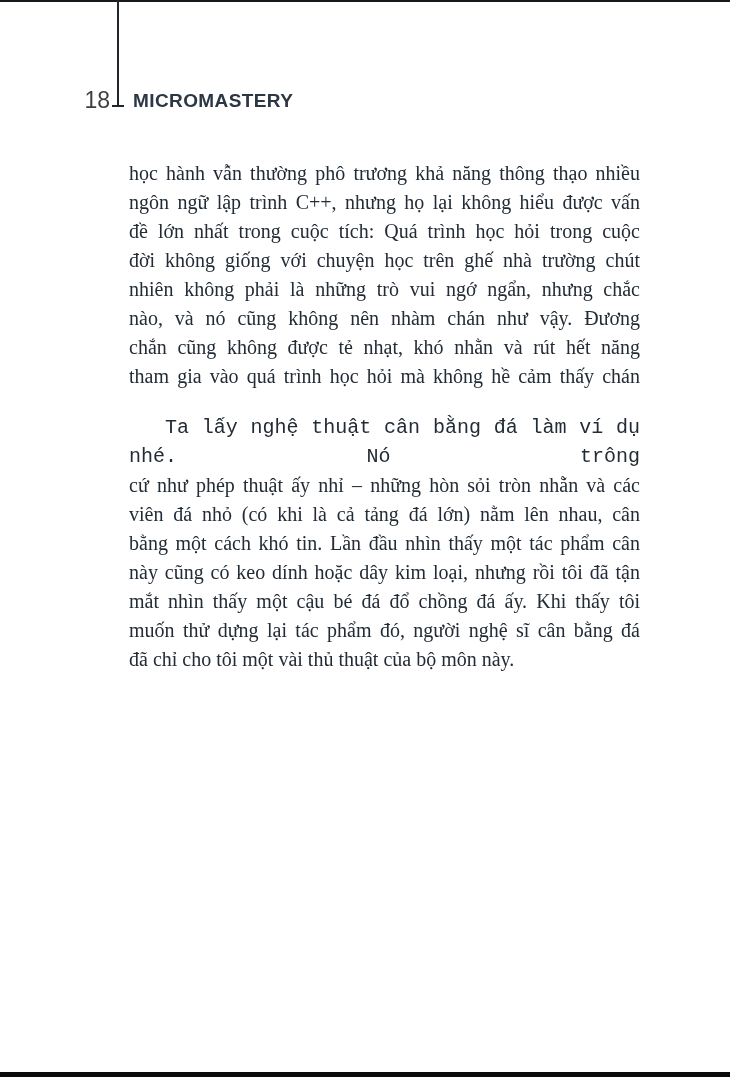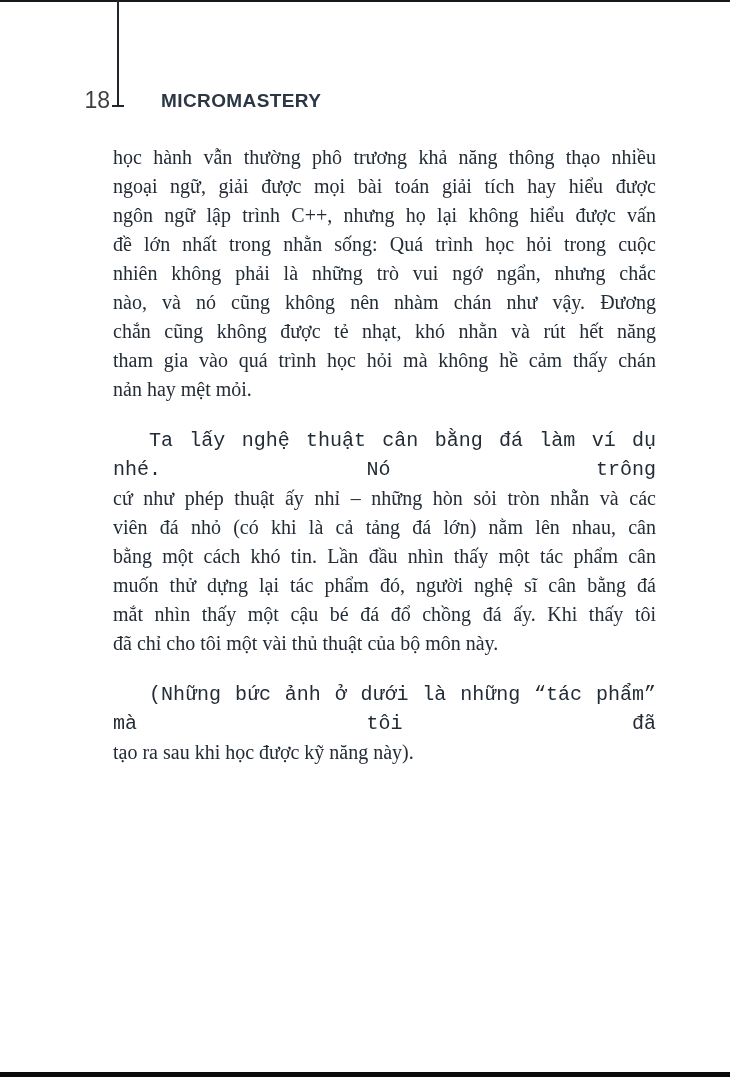--- a/index.html
+++ b/index.html
@@ -39,29 +39,28 @@
   .vrule-foot {
     position: absolute; left: 112px; top: 105px; width: 12px; height: 2px;
     background: #20262c;
   }
   .running-title {
     position: absolute; left: 133px; top: 91px;
     font-family: "Liberation Sans", sans-serif;
     font-size: 19px; line-height: 19px; font-weight: 600;
     letter-spacing: 0.4px;
     color: #2b3744;
-    margin-left: 28px;
   }
   
   .text-block {
     position: absolute; left: 113px; top: 143px; width: 543px;
     color: #232c36;
     font-size: 20px;
   }
-  .para { margin: 0; }
+  .para { margin: 16px; }
   .para + .para { margin-top: 22px; }
   .line {
     line-height: 29px;
     text-align: justify;
     text-align-last: justify;
     white-space: normal;
   }
   .line.last { text-align-last: left; }
   .line.indent { text-indent: 36px; font-family: Liberation Mono, monospace; }
 </style>
@@ -75,39 +74,35 @@
   <span class="pagenum">18</span>
 
   <div class="vrule"></div>
   <div class="vrule-foot"></div>
 
   <span class="running-title">MICROMASTERY</span>
 
   <main class="text-block">
       <div class="para">
         <div class="line">học hành vẫn thường phô trương khả năng thông thạo nhiều</div>
-        <div class="line">ngoại ngữ, giải được mọi bài toán giải tích hay hiểu được</div>
         <div class="line">ngôn ngữ lập trình C++, nhưng họ lại không hiểu được vấn</div>
-        <div class="line">đề lớn nhất trong nhằn sống: Quá trình học hỏi trong cuộc</div>
+        <div class="line">đề lớn nhất trong cuộc tích: Quá trình học hỏi trong cuộc</div>
+        <div class="line">đời không giống với chuyện học trên ghế nhà trường chút</div>
         <div class="line">nhiên không phải là những trò vui ngớ ngẩn, nhưng chắc</div>
         <div class="line">nào, và nó cũng không nên nhàm chán như vậy. Đương</div>
         <div class="line">chắn cũng không được tẻ nhạt, khó nhằn và rút hết năng</div>
         <div class="line">tham gia vào quá trình học hỏi mà không hề cảm thấy chán</div>
-        <div class="line last">nản hay mệt mỏi.</div>
       </div>
       <div class="para">
         <div class="line indent">Ta lấy nghệ thuật cân bằng đá làm ví dụ nhé. Nó trông</div>
         <div class="line">cứ như phép thuật ấy nhỉ – những hòn sỏi tròn nhẵn và các</div>
         <div class="line">viên đá nhỏ (có khi là cả tảng đá lớn) nằm lên nhau, cân</div>
         <div class="line">bằng một cách khó tin. Lần đầu nhìn thấy một tác phẩm cân</div>
+        <div class="line">này cũng có keo dính hoặc dây kim loại, nhưng rồi tôi đã tận</div>
+        <div class="line">mắt nhìn thấy một cậu bé đá đổ chồng đá ấy. Khi thấy tôi</div>
         <div class="line">muốn thử dựng lại tác phẩm đó, người nghệ sĩ cân bằng đá</div>
-        <div class="line">mắt nhìn thấy một cậu bé đá đổ chồng đá ấy. Khi thấy tôi</div>
         <div class="line last">đã chỉ cho tôi một vài thủ thuật của bộ môn này.</div>
-      </div>
-      <div class="para">
-        <div class="line indent">(Những bức ảnh ở dưới là những “tác phẩm” mà tôi đã</div>
-        <div class="line last">tạo ra sau khi học được kỹ năng này).</div>
       </div>
     </main>
 
   <div class="bottom-bar"></div>
 
 </div>
 
 </body></html>

